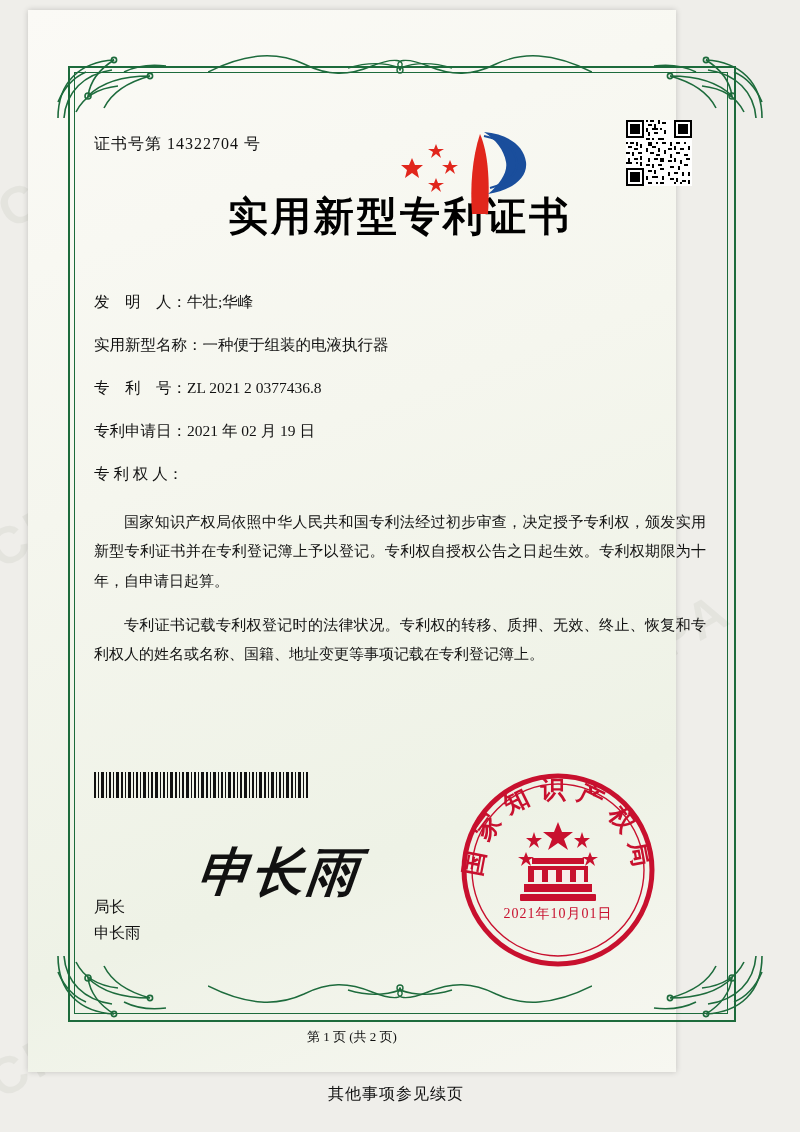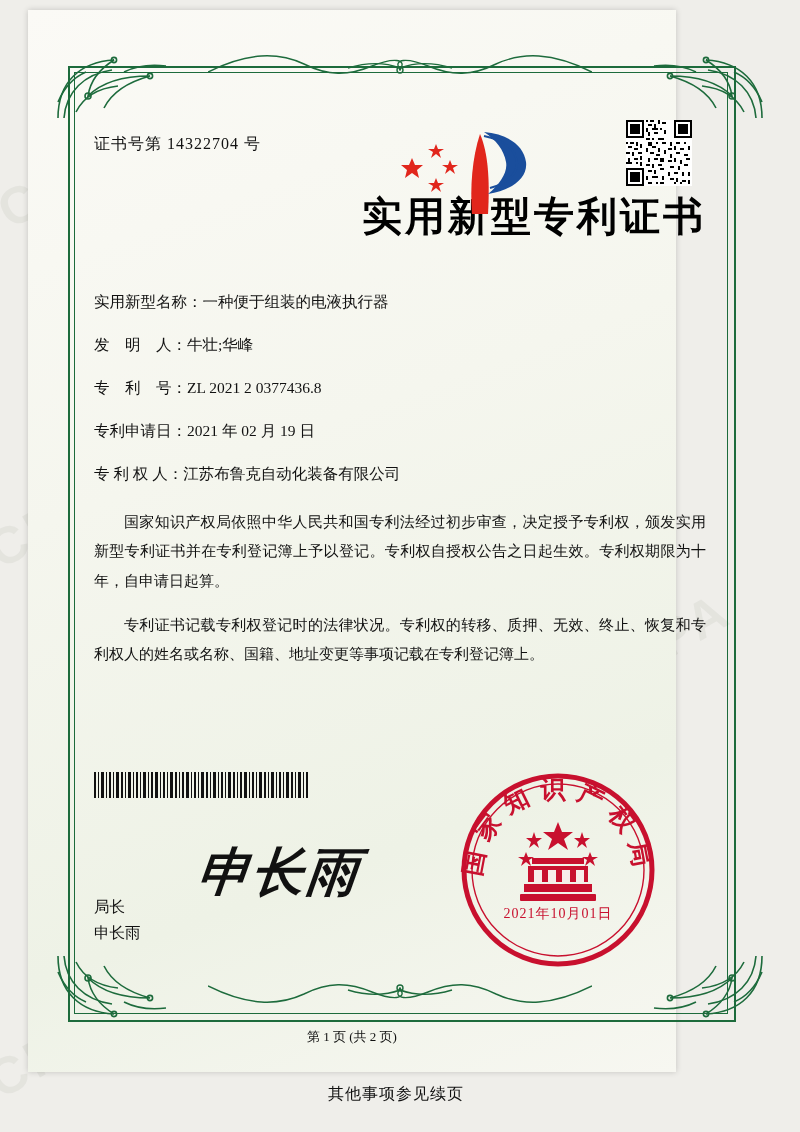--- a/index.html
+++ b/index.html
@@ -36,21 +36,21 @@
   .edge-top svg,.edge-bottom svg{width:100%;height:100%;display:block;}
 
   
   #content{position:absolute;left:66px;top:88px;width:612px;}
   .cert-no{
     font-size:16px;color:#111;letter-spacing:1px;margin-top:36px;
   }
   .logo-wrap{position:absolute;left:290px;top:20px;width:150px;height:100px;}
   .qr{position:absolute;right:14px;top:22px;width:66px;height:66px;}
   h1.title{
-    text-align:right;font-size:40px;font-weight:bold;letter-spacing:3px;
+    text-align:center;font-size:40px;font-weight:bold;letter-spacing:3px;
     margin:34px 0 0 0;color:#000;
   }
   .fields{margin-top:46px;font-size:15.5px;color:#111;line-height:1.55;}
   .frow{display:flex;margin-bottom:19px;align-items:flex-start;}
   .flabel{white-space:pre;flex:0 0 auto;}
   .fvalue{flex:1 1 auto;}
   .frow.two .fvalue{flex:0 0 auto;}
   .gap{display:inline-block;width:52px;}
   .addr-2nd{margin-top:2px;}
   .para{
@@ -286,42 +286,41 @@
             <rect x="27" y="31" width="1" height="1"></rect>
         </g>
       </svg>
     </div>
 
     <h1 class="title">实用新型专利证书</h1>
 
     <div class="fields">
 
       <div class="frow">
+        <span class="flabel">发　明　人：</span>
+        <span class="fvalue">牛壮;华峰</span>
+      </div>
+
+      <div class="frow">
         <span class="flabel">实用新型名称：</span>
         <span class="fvalue">一种便于组装的电液执行器</span>
-      </div>
-
-      <div class="frow">
-        <span class="flabel">发　明　人：</span>
-        <span class="fvalue">牛壮;华峰</span>
       </div>
 
       <div class="frow">
         <span class="flabel">专　利　号：</span>
         <span class="fvalue">ZL 2021 2 0377436.8</span>
       </div>
 
       <div class="frow">
         <span class="flabel">专利申请日：</span>
         <span class="fvalue">2021 年 02 月 19 日</span>
       </div>
 
       <div class="frow">
         <span class="flabel">专 利 权 人：</span>
-        <span class="fvalue">江苏布鲁克自动化装备有限公司</span>
       </div>
 
 
 
     </div>
 
     <p class="para">国家知识产权局依照中华人民共和国专利法经过初步审查，决定授予专利权，颁发实用新型专利证书并在专利登记簿上予以登记。专利权自授权公告之日起生效。专利权期限为十年，自申请日起算。</p>
     <p class="para p2">专利证书记载专利权登记时的法律状况。专利权的转移、质押、无效、终止、恢复和专利权人的姓名或名称、国籍、地址变更等事项记载在专利登记簿上。</p>
 
   </div>

